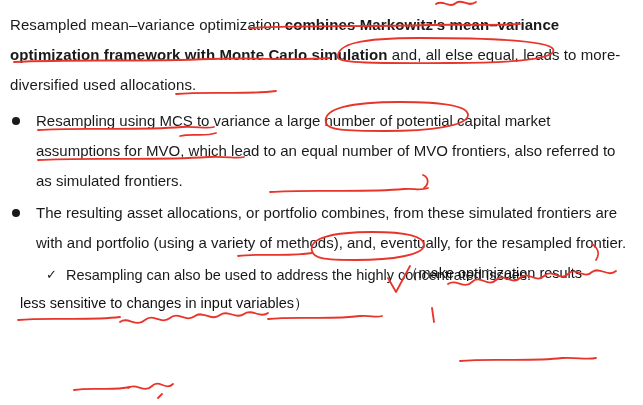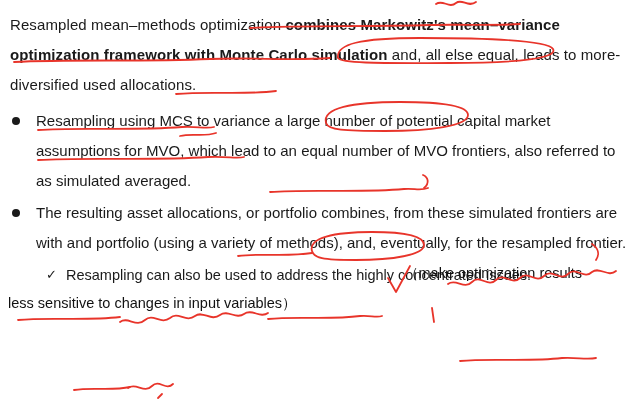--- a/index.html
+++ b/index.html
@@ -58,41 +58,41 @@
     font-family:"Liberation Sans", sans-serif;
     white-space:nowrap;
   }
 </style>
 </head>
 <body>
 
 <div id="page">
 
   <div class="para">
-    <span>Resampled mean–methods optimization </span><span class="bold">combines Markowitz's mean–variance optimization framework with Monte Carlo simulation</span><span> and, all else equal, leads to </span><span class="u">more-diversified</span><span> used allocations.</span>
+    <span>Resampled mean–variance optimization </span><span class="bold">combines Markowitz's mean–variance optimization framework with Monte Carlo simulation</span><span> and, all else equal, leads to </span><span class="u">more-diversified</span><span> used allocations.</span>
   </div>
 
   <ul class="bullets">
     <li>
       <span class="dot"></span>
-      <span>Resampling using </span><span class="u">MCS</span><span> to variance </span><span class="ital">a large number</span><span> of potential capital market assumptions for MVO</span><span>, which lead to an equal number of MVO frontiers, also referred to as </span><span class="ital">simulated averaged</span><span>.</span>
+      <span>Resampling using </span><span class="u">MCS</span><span> to variance </span><span class="ital">a large number</span><span> of potential capital market assumptions for MVO</span><span>, which lead to an equal number of MVO frontiers, also referred to as </span><span class="ital">simulated frontiers</span><span>.</span>
     </li>
     <li>
       <span class="dot"></span>
       <span>The resulting asset allocations, or portfolio combines, from these simulated frontiers are </span><span class="u">with and </span><span class="ital">portfolio</span><span> (using a variety of methods), and, eventually, for the resampled frontier.</span>
     </li>
   </ul>
 
   <div class="subitem">
     <span class="check">✓</span>
     <span>Resampling can also be used to address the highly concentrated issues.</span>
   </div>
 
   <span class="ink-note" style="left:404px;top:264px;">（make optimization results</span>
-  <span class="ink-note" style="left:8px;top:294px;">less sensitive to changes in input variables）</span>
+  <span class="ink-note" style="left:20px;top:294px;">less sensitive to changes in input variables）</span>
 
 </div>
 
 <svg id="ink" viewBox="0 0 643 405">
   <g fill="none" stroke="#e8342a" stroke-width="1.8" stroke-linecap="round" stroke-linejoin="round">
 
     <path d="M250 28 C300 25, 360 27, 430 25 C460 24, 490 26, 520 24"></path>
 
     <path d="M436 4 C443 -1, 449 9, 456 3 C462 -2, 468 8, 476 2"></path>
 

